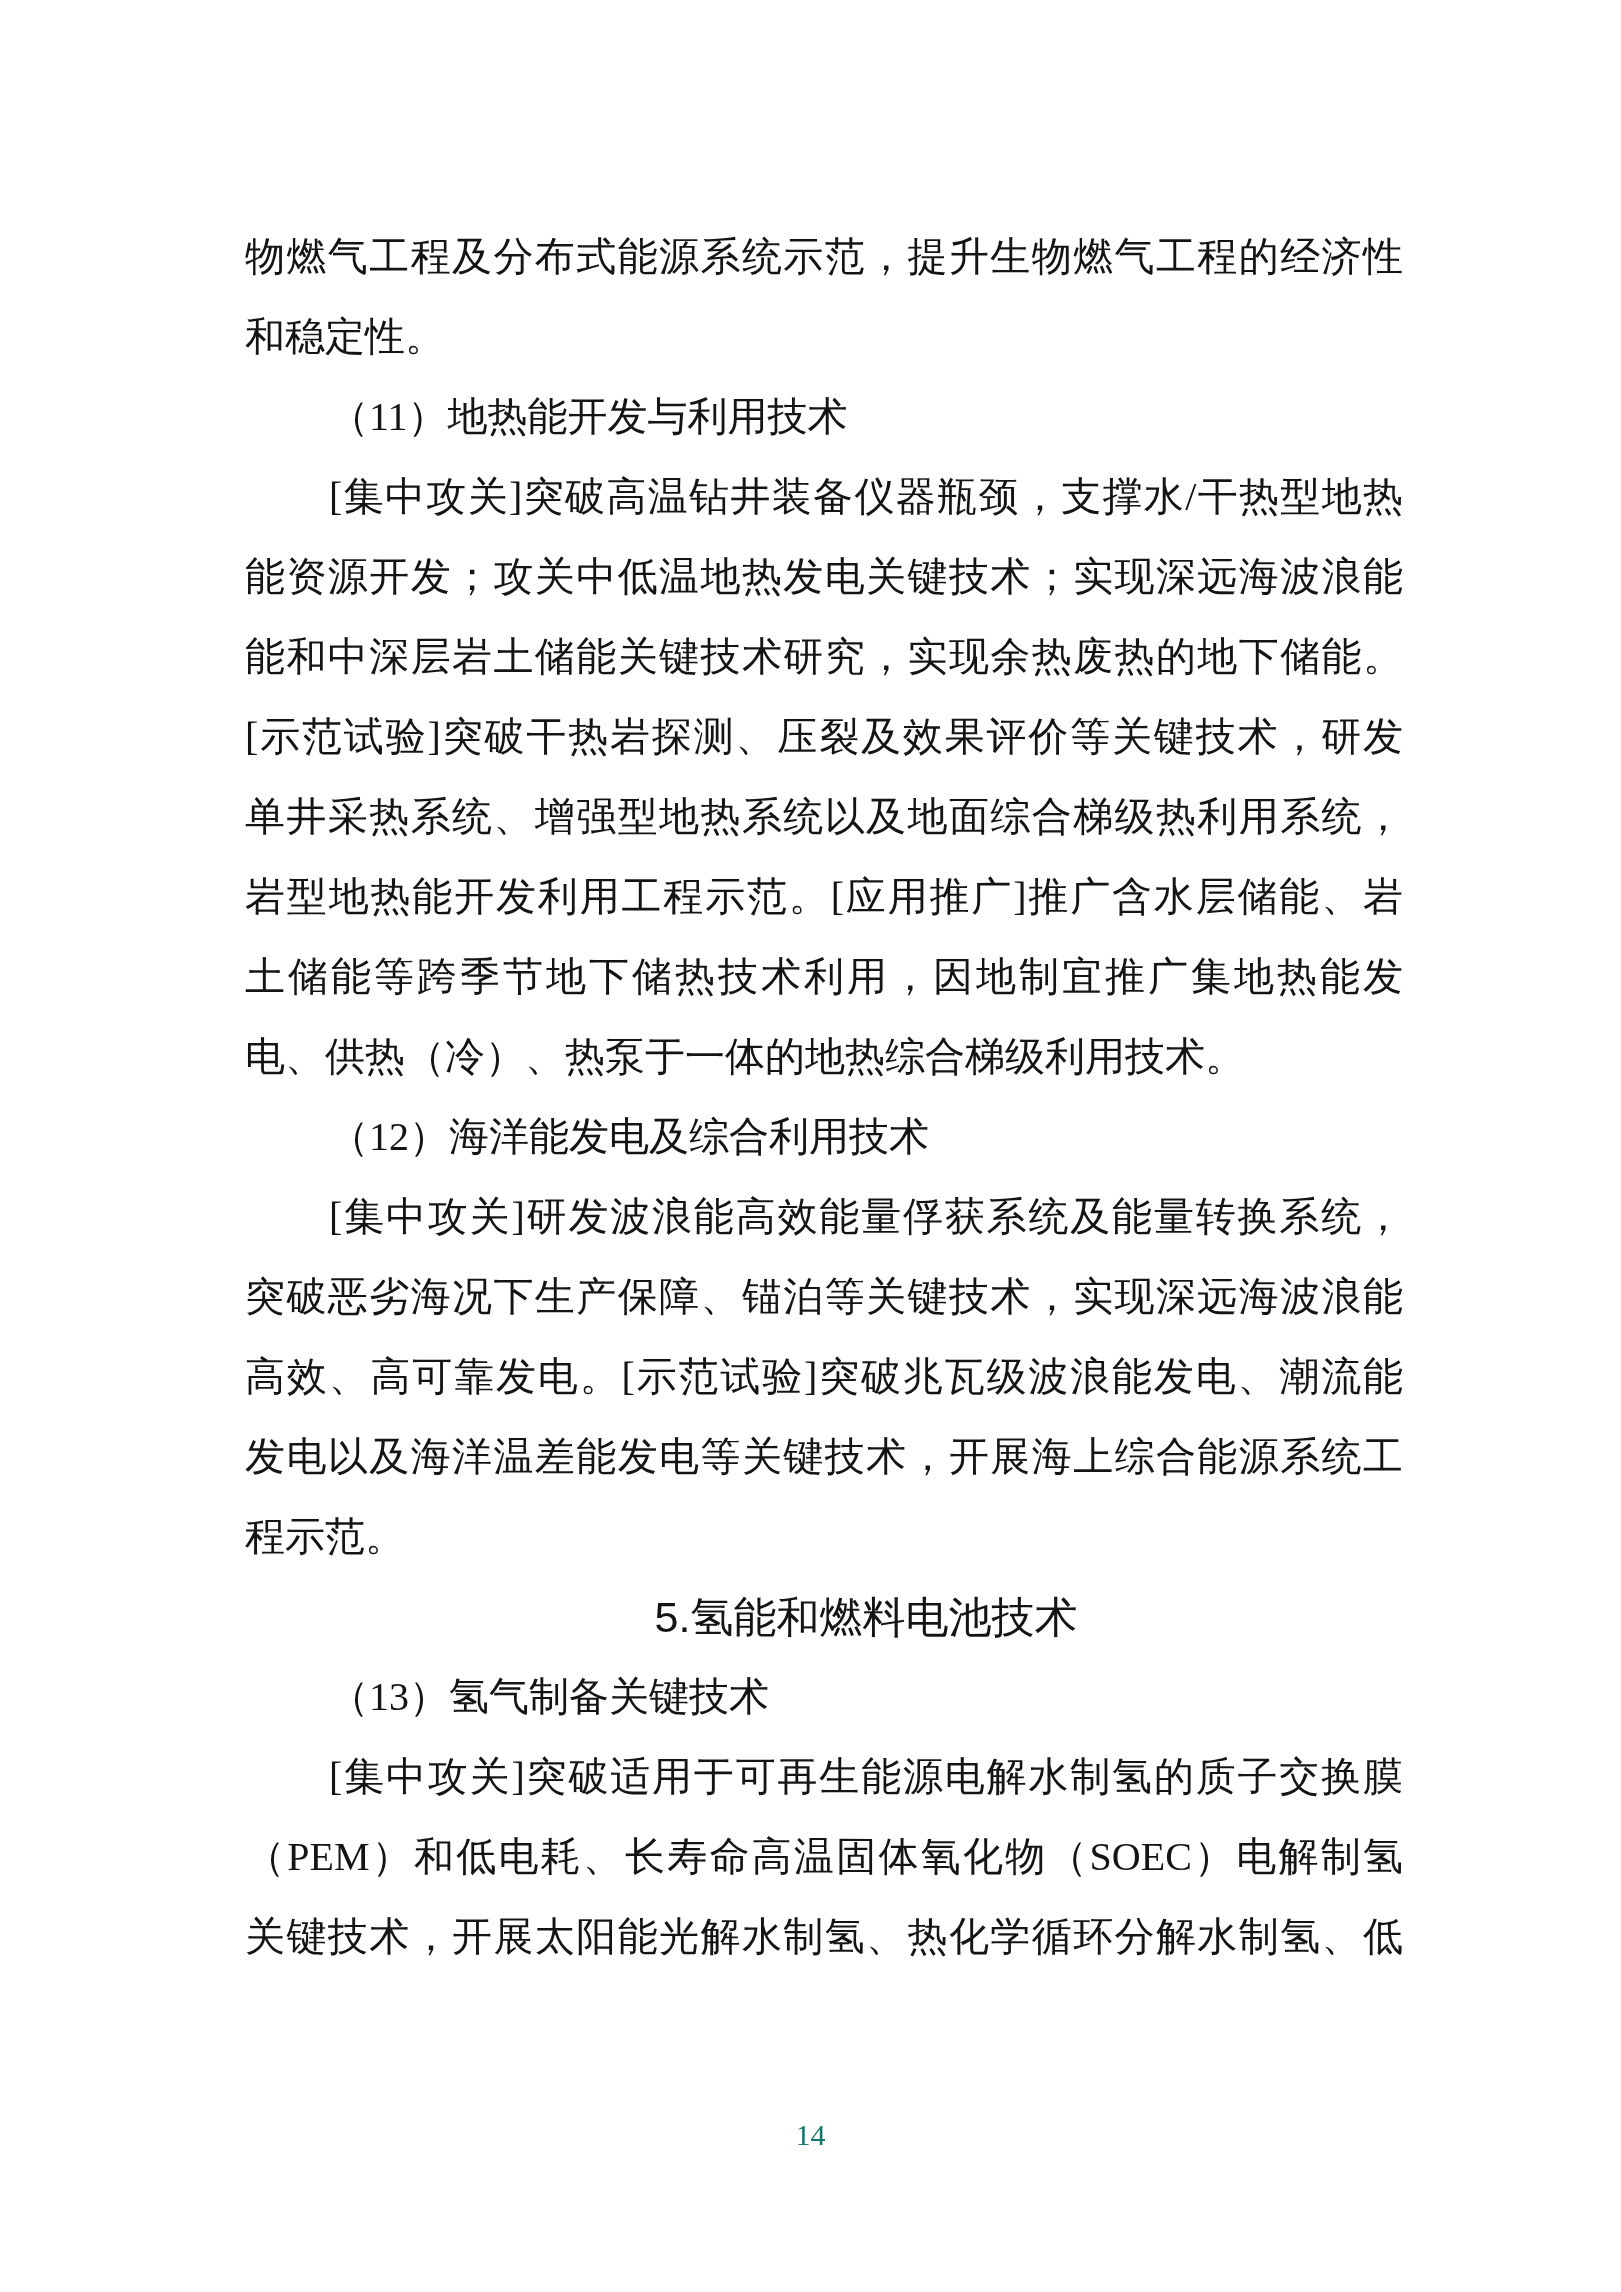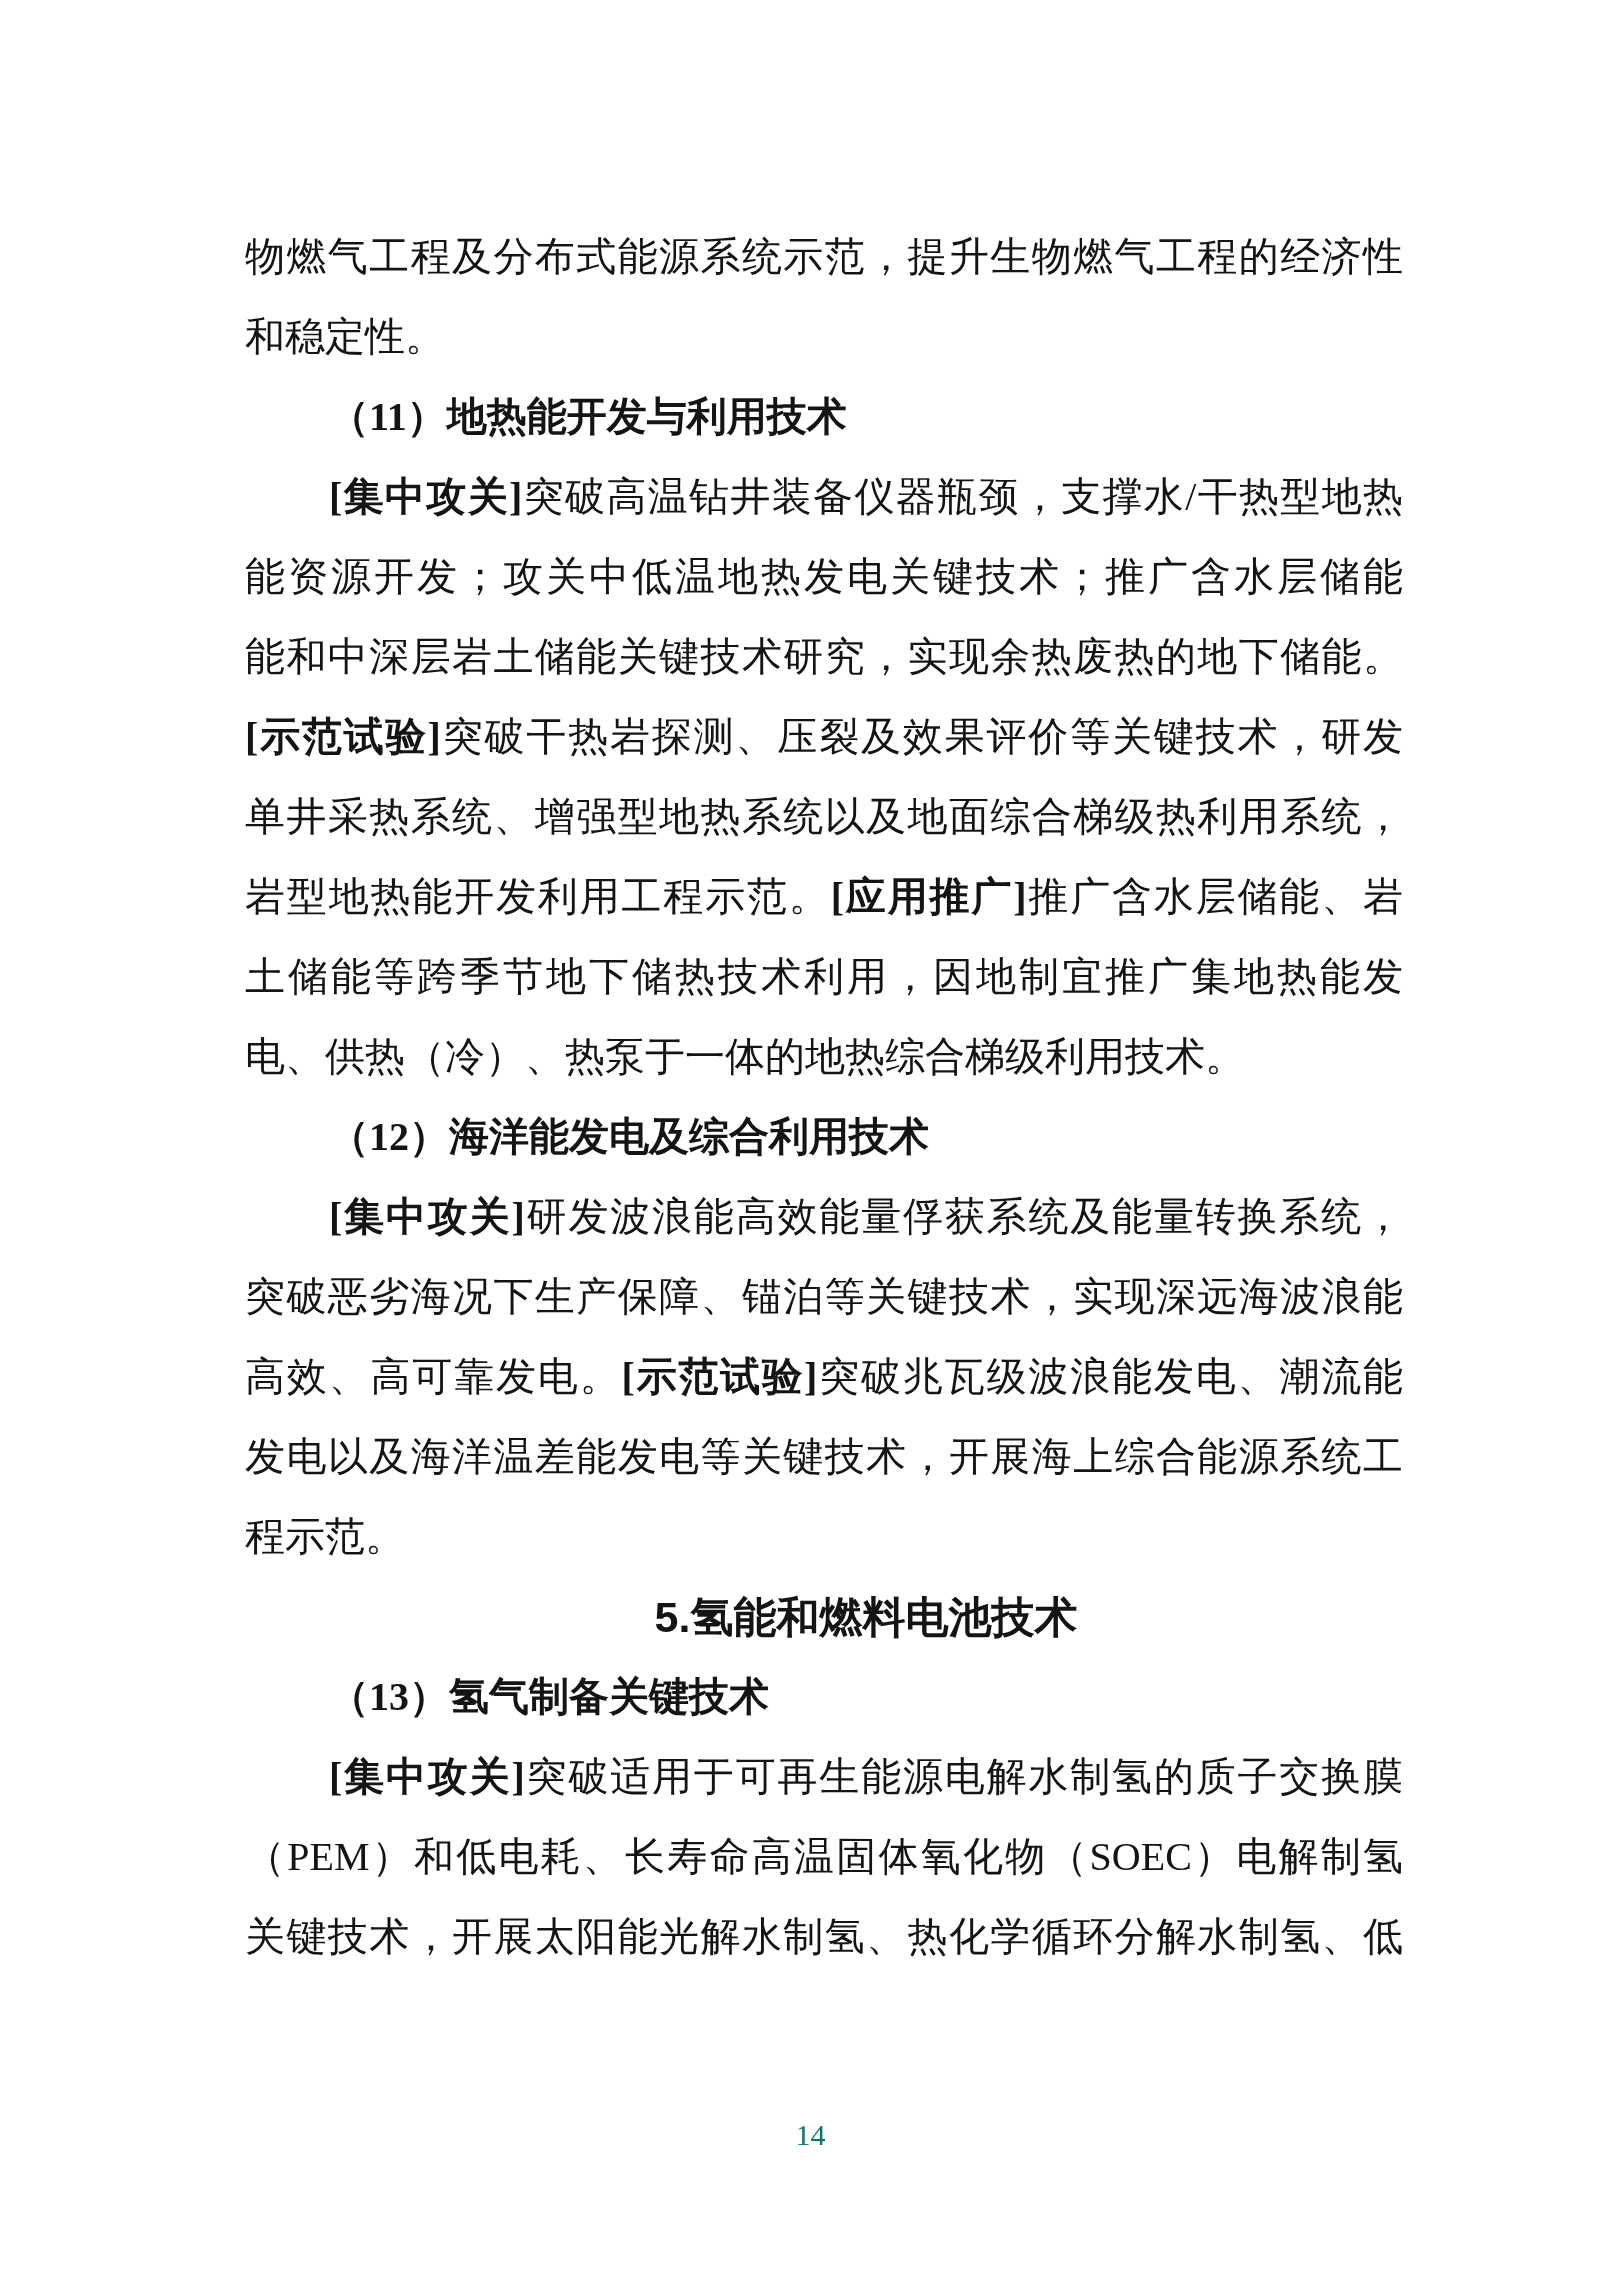--- a/index.html
+++ b/index.html
@@ -25,21 +25,21 @@
     height:80px;
     text-align:left;
     white-space:normal;
     overflow:visible;
   }
   .line.justify {
     text-align:justify;
     text-align-last:justify;
   }
   .line.indent { text-indent:84px; }
-  .seg-bold { font-weight:bold; }
+  .seg-bold { font-weight:normal; }
   .style-kaiti { font-weight:bold; }
   .style-heiti {
     font-family:"Liberation Sans","DejaVu Sans",sans-serif;
     font-weight:bold;
     font-size:43px;
     text-align:center;
   }
   .page-number {
     position:absolute;
     top:2115px;
@@ -53,21 +53,21 @@
 </style>
 </head>
 <body>
 
 <div class="page">
   <main class="text-block">
       <div class="line style-body justify"><span>物燃气工程及分布式能源系统示范，提升生物燃气工程的经济性</span></div>
       <div class="line style-body"><span>和稳定性。</span></div>
       <div class="line style-kaiti indent"><span class="seg-bold">（11）地热能开发与利用技术</span></div>
       <div class="line style-body indent justify"><span class="seg-bold">[集中攻关]</span><span>突破高温钻井装备仪器瓶颈，支撑水/干热型地热</span></div>
-      <div class="line style-body justify"><span>能资源开发；攻关中低温地热发电关键技术；推广含水层储能</span></div>
+      <div class="line style-body justify"><span>能资源开发；攻关中低温地热发电关键技术；实现深远海波浪能</span></div>
       <div class="line style-body justify"><span>能和中深层岩土储能关键技术研究，实现余热废热的地下储能。</span></div>
       <div class="line style-body justify"><span class="seg-bold">[示范试验]</span><span>突破干热岩探测、压裂及效果评价等关键技术，研发</span></div>
       <div class="line style-body justify"><span>单井采热系统、增强型地热系统以及地面综合梯级热利用系统，</span></div>
       <div class="line style-body justify"><span>岩型地热能开发利用工程示范。</span><span class="seg-bold">[应用推广]</span><span>推广含水层储能、岩</span></div>
       <div class="line style-body justify"><span>土储能等跨季节地下储热技术利用，因地制宜推广集地热能发</span></div>
       <div class="line style-body"><span>电、供热（冷）、热泵于一体的地热综合梯级利用技术。</span></div>
       <div class="line style-kaiti indent"><span class="seg-bold">（12）海洋能发电及综合利用技术</span></div>
       <div class="line style-body indent justify"><span class="seg-bold">[集中攻关]</span><span>研发波浪能高效能量俘获系统及能量转换系统，</span></div>
       <div class="line style-body justify"><span>突破恶劣海况下生产保障、锚泊等关键技术，实现深远海波浪能</span></div>
       <div class="line style-body justify"><span>高效、高可靠发电。</span><span class="seg-bold">[示范试验]</span><span>突破兆瓦级波浪能发电、潮流能</span></div>

